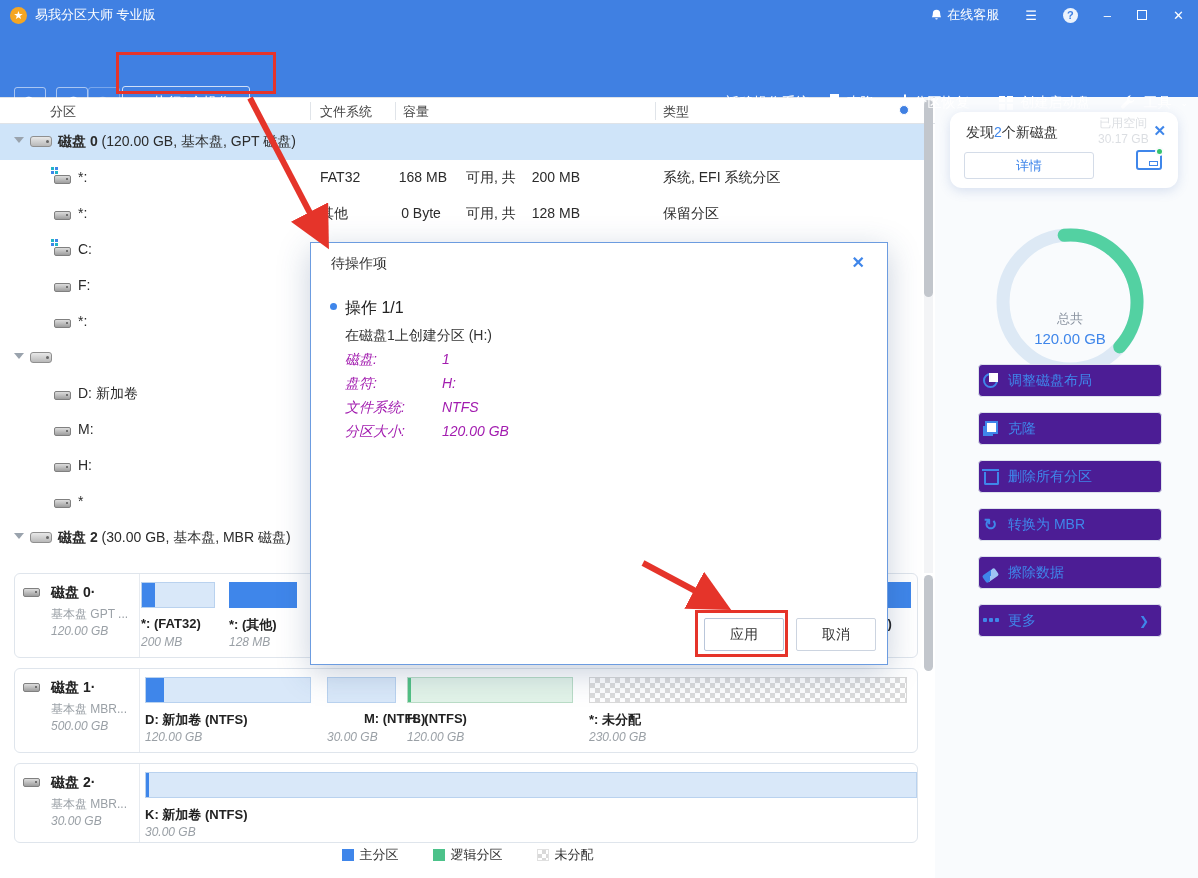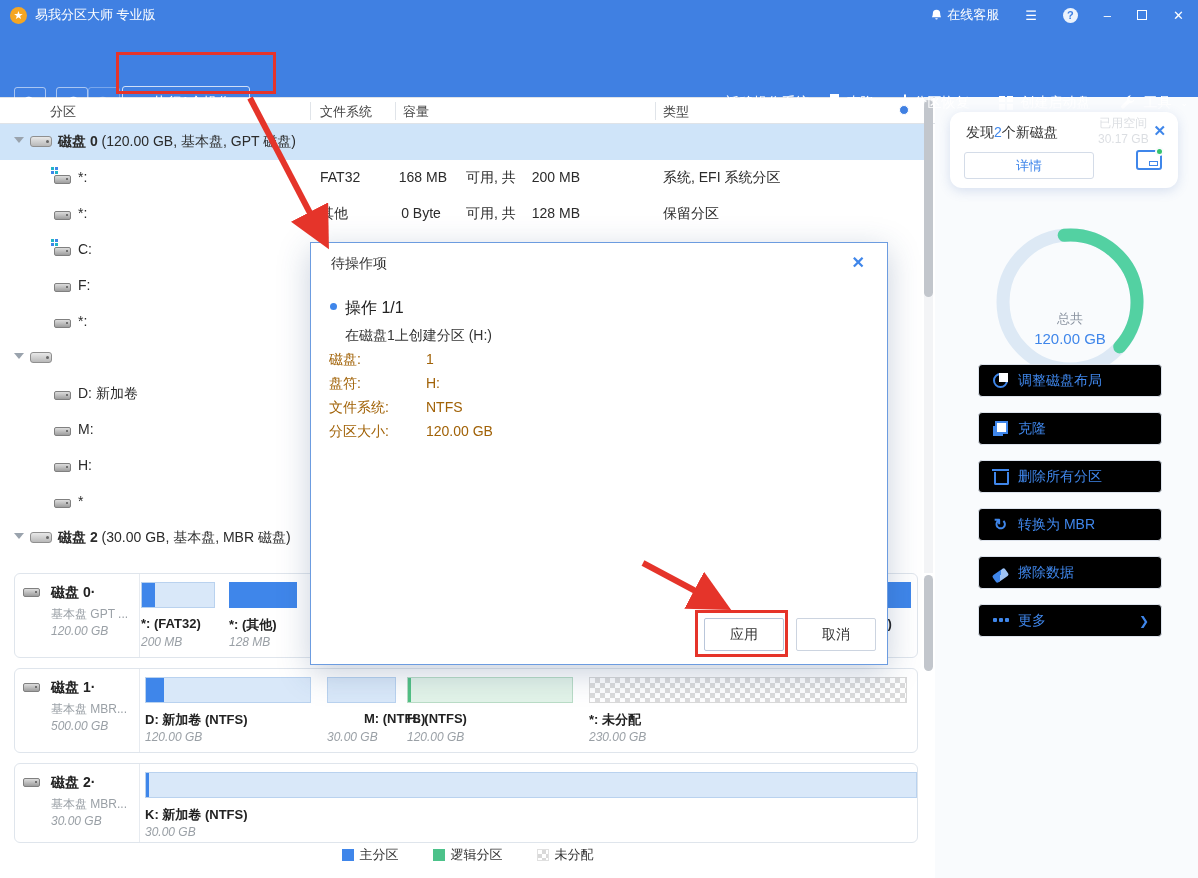--- a/index.html
+++ b/index.html
@@ -88,21 +88,21 @@
   .notif .nclose { position:absolute; right:12px; top:10px; color:#3f86ea; font-size:15px; font-weight:bold; }
   .notif .detail-btn { position:absolute; left:14px; top:40px; width:130px; height:27px; border:1px solid #d4dce8; border-radius:3px; background:#fff; color:#3f86ea; font-size:13px; text-align:center; line-height:25px; }
   .notif .ndisk { position:absolute; right:16px; top:38px; width:26px; height:20px; border:2px solid #3f86ea; border-radius:3px; }
   .notif .ndisk::before { content:""; position:absolute; right:2px; bottom:2px; width:7px; height:3px; border:1.5px solid #3f86ea; }
   .notif .ndisk .gdot { position:absolute; right:-4px; top:-5px; width:9px; height:9px; border-radius:50%; background:#35c26b; border:2px solid #f9fbfd; }
   .used-ghost { position:absolute; left:163px; top:18px; font-size:12px; color:#8a93a0; opacity:.30; z-index:7; text-align:center; }
   .donut-wrap { position:absolute; left:55px; top:125px; width:160px; height:160px; }
   .donut-center { position:absolute; left:0; top:88px; width:160px; text-align:center; }
   .dc-label { font-size:13px; color:#8a93a0; }
   .dc-value { font-size:15px; color:#3f86ea; margin-top:2px; }
-  .action-btn { position:absolute; left:43px; width:184px; height:33px; background:#000000; border:1px solid #dde3ec; border-radius:4px; color:#3f86ea; font-size:14px; display:flex; align-items:center; gap:10px; padding-left:14px; }
+  .action-btn { position:absolute; left:43px; width:184px; height:33px; background:#4c1d95; border:1px solid #dde3ec; border-radius:4px; color:#3f86ea; font-size:14px; display:flex; align-items:center; gap:10px; padding-left:4px; }
   .action-btn .arrow { position:absolute; right:12px; color:#3f86ea; font-size:12px; }
 
   
   .aic { width:15px; height:15px; position:relative; flex:0 0 15px; }
   .aic-pie { border:2px solid #3f86ea; border-radius:50%; }
   .aic-pie::after { content:""; position:absolute; right:-2px; top:-2px; width:7px; height:7px; background:#f9fbfd00; border-left:2px solid #f9fbfd; border-bottom:2px solid #f9fbfd; background:#fff; }
   .aic-clone::before { content:""; position:absolute; left:0; bottom:0; width:10px; height:10px; background:#3f86ea; }
   .aic-clone::after { content:""; position:absolute; right:0; top:0; width:9px; height:9px; border:2px solid #3f86ea; background:#fff; }
   .aic-trash::before { content:""; position:absolute; left:1px; top:3px; width:11px; height:11px; border:2px solid #3f86ea; border-top:none; border-radius:0 0 2px 2px; }
   .aic-trash::after { content:""; position:absolute; left:-1px; top:0; width:17px; height:2px; background:#3f86ea; }
@@ -112,21 +112,21 @@
   .aic-more i { position:absolute; width:4px; height:4px; background:#3f86ea; border-radius:1px; }
   .aic-more i:nth-child(1){left:0;} .aic-more i:nth-child(2){left:6px;} .aic-more i:nth-child(3){left:12px;}
 
   
   .dialog { left:310px; top:242px; width:578px; height:423px; background:#fff; border:1px solid #6c9ce0; box-shadow:0 8px 30px rgba(40,70,120,.25); z-index:10; }
   .dlg-title { position:absolute; left:20px; top:12px; font-size:14px; color:#333; }
   .dlg-close { position:absolute; right:22px; top:10px; color:#3f86ea; font-size:16px; font-weight:bold; }
   .dlg-op { position:absolute; left:34px; top:55px; font-size:16px; font-weight:normal; color:#222; }
   .dlg-bullet { position:absolute; left:19px; top:60px; width:7px; height:7px; border-radius:50%; background:#3f86ea; }
   .dlg-desc { position:absolute; left:34px; top:84px; font-size:14px; color:#333; }
-  .dlg-field { position:absolute; left:18px; width:400px; font-size:14px; color:#a16207; }
+  .dlg-field { position:absolute; left:34px; width:400px; font-size:14px; color:#a21caf;font-style:italic; }
   .dlg-field .val { position:absolute; left:97px; }
   .dlg-btn { position:absolute; top:375px; width:80px; height:33px; background:#fff; border:1px solid #ccd4e0; border-radius:2px; font-size:14px; color:#333; text-align:center; line-height:31px; }
   .dlg-btn.apply { left:393px; border-color:#b9c6da; }
   .dlg-btn.cancel { left:485px; }
 
   
   .red-box { position:absolute; border:3px solid #e5342a; z-index:21; }
   .anno-svg { position:absolute; left:0; top:0; width:1198px; height:878px; z-index:20; pointer-events:none; }
 </style>
 </head>

